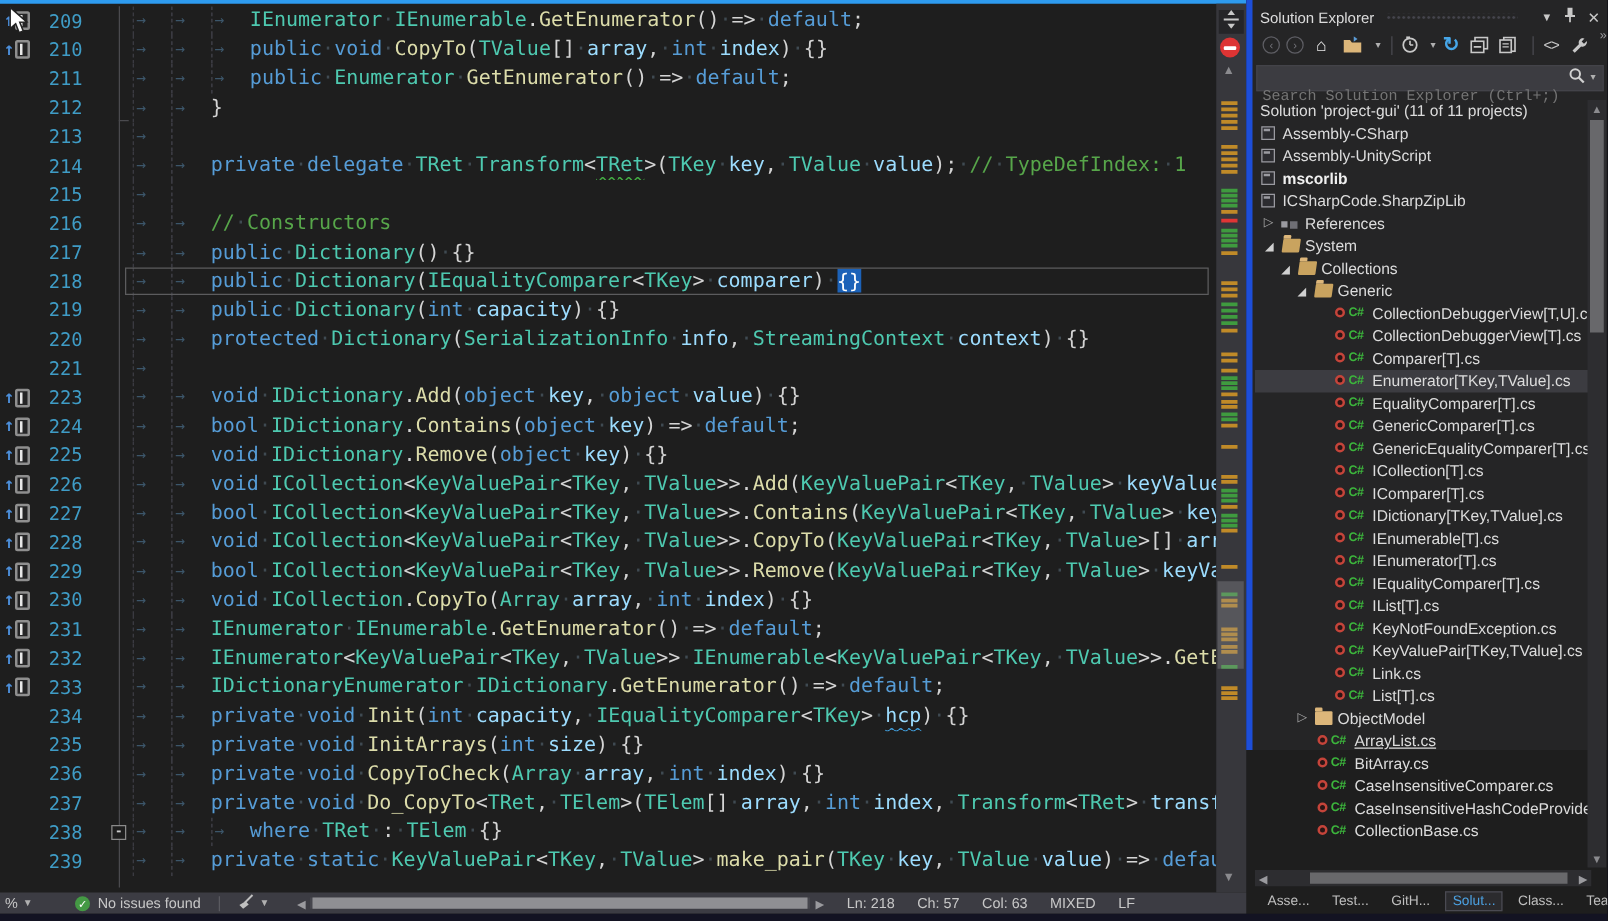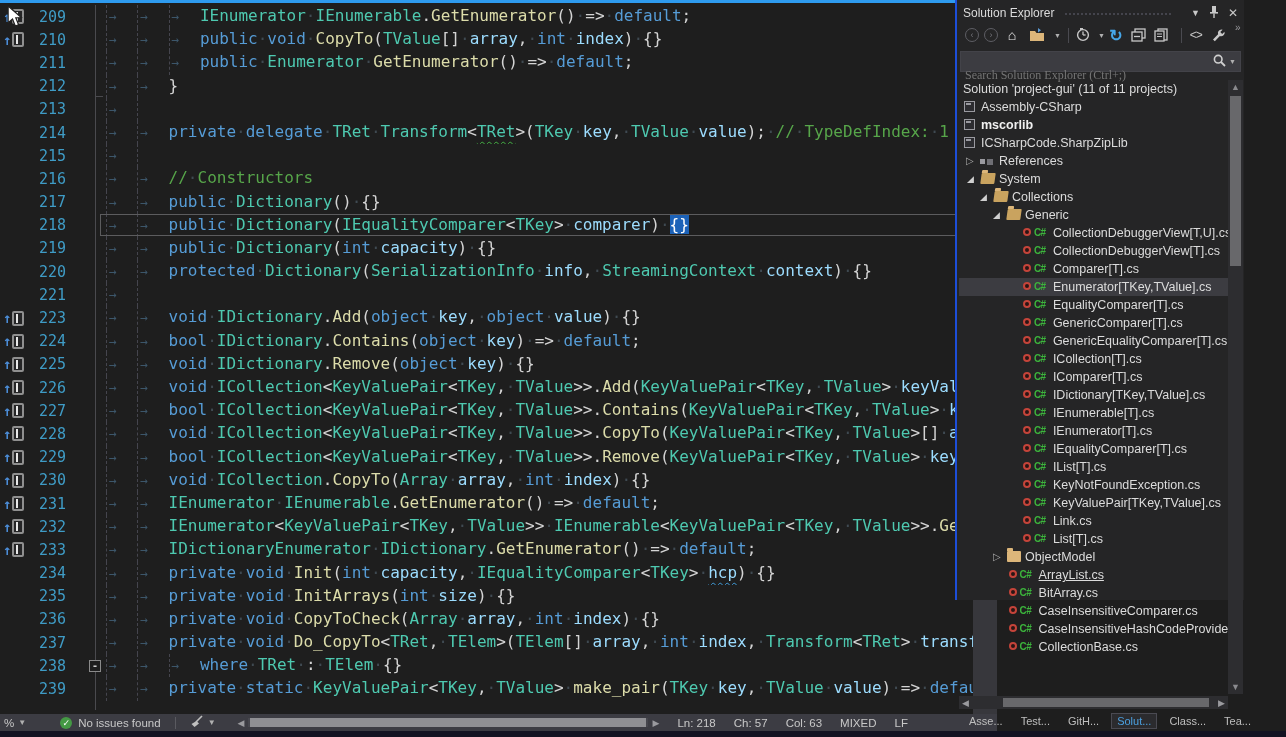--- a/index.html
+++ b/index.html
@@ -46,33 +46,33 @@
   .ebar .caret{font-size:8px;color:#b0b0b0;margin-left:4px;}
   .chk{display:inline-flex;width:12px;height:12px;border-radius:50%;background:#449944;color:#fff;font-size:9px;
        align-items:center;justify-content:center;margin-right:6px;}
   .vsep{width:1px;height:12px;background:#5a5a60;margin:0 14px;}
   .hsb-track{height:9px;background:#46464d;flex:0 0 400px;margin:0 4px;position:relative;}
   .hsb-thumb{position:absolute;left:2px;top:0;height:9px;width:396px;background:#8f8f93;}
   .sarr{color:#9a9a9e;font-size:9px;}
   .stat{margin-left:18px;}
   .bottomstrip{position:absolute;left:0;top:731px;width:1286px;height:6px;background:#131322;}
   
-  .sepanel{position:absolute;left:955px;top:0;width:289px;height:600px;background:#252526;border-left:2px solid #1d4ed8;box-sizing:border-box;color:#d8d8d8;}
+  .sepanel{position:absolute;left:997px;top:0;width:289px;height:600px;background:#252526;border-left:5px solid #1d4ed8;box-sizing:border-box;color:#d8d8d8;}
   .setitle{display:flex;align-items:center;padding:6px 6px 2px 6px;font-size:12px;color:#dcdcdc;}
   .dragdots{flex:1;height:5px;margin:0 10px;background-image:radial-gradient(#44444c 1px,transparent 1.2px);background-size:4px 4px;background-position:0 1px;}
   .tbtn{color:#c8c8c8;font-size:11px;margin-left:9px;cursor:default;}
   .setoolbar{display:flex;align-items:center;height:26px;padding-left:8px;}
   .ticon{display:inline-flex;align-items:center;justify-content:center;width:18px;height:18px;margin-right:5px;}
   .tsep{width:1px;height:15px;background:#4a4a50;margin:0 5px;}
   .navcirc{width:14px;height:14px;border-radius:50%;border:1.5px solid #5e5e64;color:#74747a;font-size:9px;
            display:inline-flex;align-items:center;justify-content:center;box-sizing:border-box;}
   .tcaret{font-size:7px;color:#b0b0b0;margin:0 2px 0 1px;}
   .searchrow{margin:3px 3px 0 3px;height:21px;background:#3c3c41;border:1px solid #434349;display:flex;align-items:center;box-sizing:border-box;}
   .searchrow input{flex:1;background:transparent;border:none;outline:none;color:#bbb;font-size:12px;
-                   font-family:Liberation Serif, serif;padding:0 4px;margin-top:28px;}
+                   font-family:Liberation Mono, monospace;padding:0 4px;margin-top:28px;}
   .searchrow .mag{color:#d0d0d0;margin-right:2px;}
   
   #tree{position:absolute;left:2px;top:80px;width:269px;height:612px;overflow:hidden;font-size:12.5px;}
   .trow{position:relative;height:18px;line-height:18px;white-space:nowrap;}
   .trow.selrow{background:#3c3c41;}
   .titm{position:absolute;top:0;}
   .exp-open{color:#d0d0d0;font-size:9px;}
   .exp-closed{color:#a8a8a8;font-size:10px;}
   .folder{display:inline-block;width:14px;height:11px;background:#dcb67a;border-radius:1px;position:relative;top:1px;}
   .folder::before{content:"";position:absolute;left:0;top:-3px;width:6px;height:3px;background:#dcb67a;border-radius:1px 1px 0 0;}
@@ -325,20 +325,21 @@
           </svg>
       </span>
       <span class="tcaret" style="margin-right:4px">▼</span>
     </div>
 
     <div id="tree">
         <div class="trow">
           <span class="tlabel titm" style="left: 4px;">Solution 'project-gui' (11 of 11 projects)</span>
         </div>
         <div class="trow"><span class="projicon titm" style="left: 5px;"></span><span class="tlabel titm" style="left: 22px;">Assembly-CSharp</span></div>
+        <div class="trow"><span class="projicon titm" style="left: 5px;"></span><span class="tlabel titm" style="left: 22px;">Assembly-UnityScript</span></div>
         <div class="trow"><span class="projicon titm" style="left: 5px;"></span><span class="tlabel boldlbl titm" style="left: 22px;">mscorlib</span></div>
         <div class="trow"><span class="projicon titm" style="left: 5px;"></span><span class="tlabel titm" style="left: 22px;">ICSharpCode.SharpZipLib</span></div>
         <div class="trow"><span class="exp-closed titm" style="left: 7px;">▷</span><span class="refsicon titm" style="left: 21px;"></span><span class="tlabel titm" style="left: 40px;">References</span></div>
         <div class="trow"><span class="exp-open titm" style="left: 8px;">◢</span><span class="folder open titm" style="left: 22px;"></span><span class="tlabel titm" style="left: 40px;">System</span></div>
         <div class="trow"><span class="exp-open titm" style="left: 21px;">◢</span><span class="folder open titm" style="left: 35px;"></span><span class="tlabel titm" style="left: 53px;">Collections</span></div>
         <div class="trow"><span class="exp-open titm" style="left: 34px;">◢</span><span class="folder open titm" style="left: 48px;"></span><span class="tlabel titm" style="left: 66px;">Generic</span></div>
         <div class="trow"><span class="csdot titm" style="left: 63.9px;"></span><span class="csmark titm" style="left: 74.9px;">C#</span><span class="tlabel titm" style="left: 93.9px;">CollectionDebuggerView[T,U].cs</span></div>
         <div class="trow"><span class="csdot titm" style="left: 63.9px;"></span><span class="csmark titm" style="left: 74.9px;">C#</span><span class="tlabel titm" style="left: 93.9px;">CollectionDebuggerView[T].cs</span></div>
         <div class="trow"><span class="csdot titm" style="left: 63.9px;"></span><span class="csmark titm" style="left: 74.9px;">C#</span><span class="tlabel titm" style="left: 93.9px;">Comparer[T].cs</span></div>
         <div class="trow selrow"><span class="csdot titm" style="left: 63.9px;"></span><span class="csmark titm" style="left: 74.9px;">C#</span><span class="tlabel titm" style="left: 93.9px;">Enumerator[TKey,TValue].cs</span></div>

